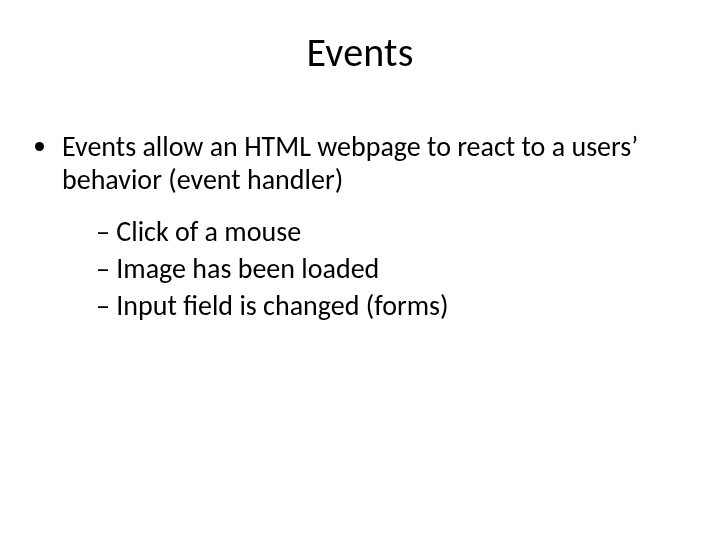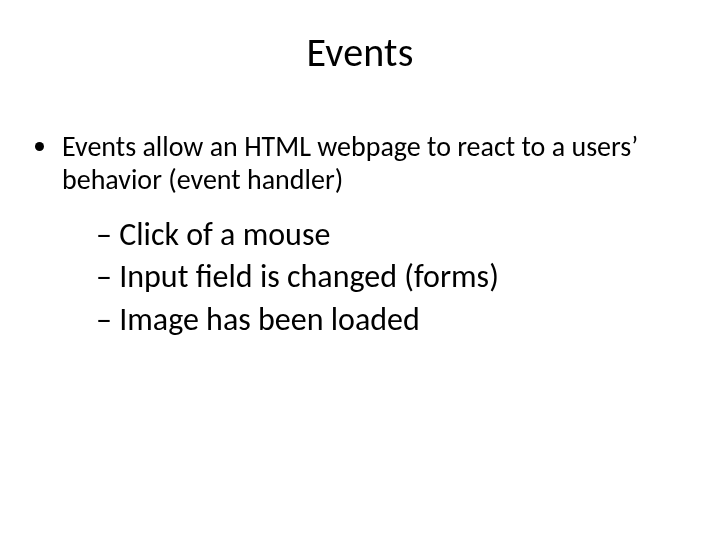--- a/index.html
+++ b/index.html
@@ -41,40 +41,40 @@
     line-height: 1.18;
   }
   ul.level1 > li {
     padding-left: 2px;
     margin-bottom: 38px;
   }
   ul.level2 {
     margin: 18px 0 0 0;
     padding: 0 0 0 34px;
     list-style: none;
-    font-size: 32px;
+    font-size: 28px;
     line-height: 1.32;
   }
   ul.level2 > li::before {
     content: "– ";
   }
 </style>
 </head>
 <body>
 
 <div class="slide">
 
   <div class="title">Events</div>
 
   <div class="body">
     <ul class="level1">
       <li>
         <span>Events allow an HTML webpage to react to a users’ behavior (event handler)</span>
         <ul class="level2">
           <li><span>Click of a mouse</span></li>
+          <li><span>Image has been loaded</span></li>
           <li><span>Input field is changed (forms)</span></li>
-          <li><span>Image has been loaded</span></li>
         </ul>
       </li>
     </ul>
   </div>
 
 </div>
 
 </body></html>

